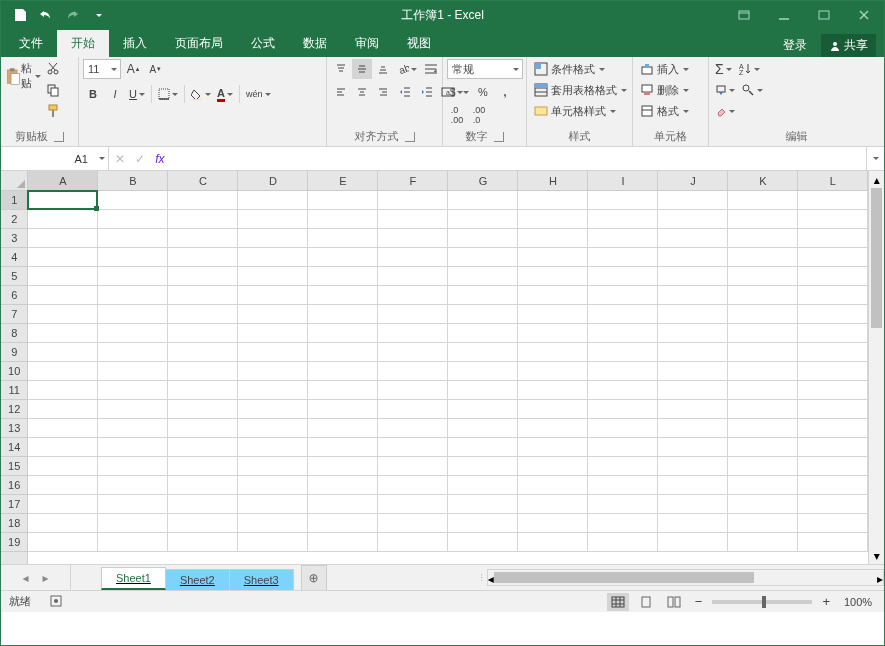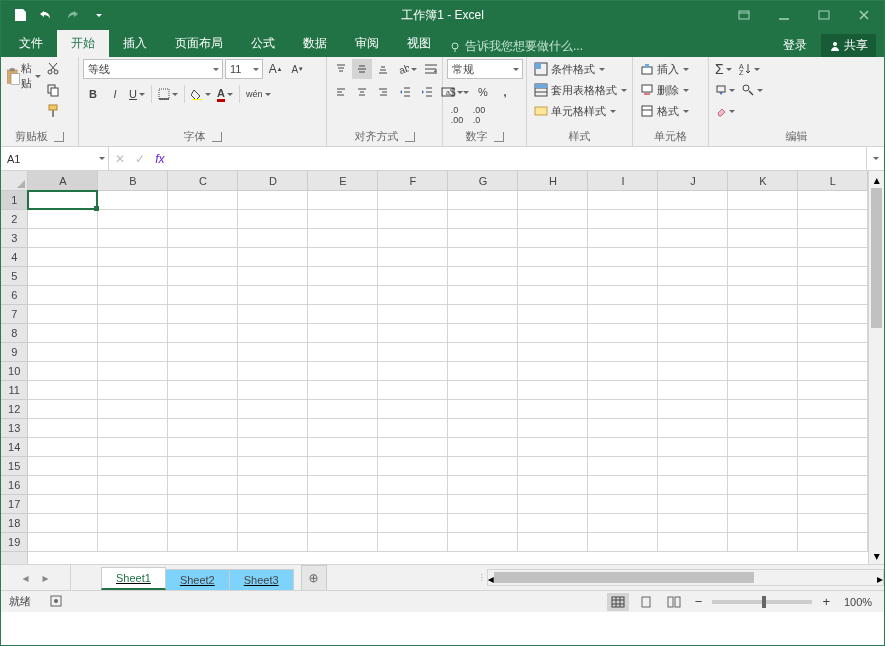--- a/index.html
+++ b/index.html
@@ -37,21 +37,21 @@
 .combo-arrow { width: 14px; display: flex; justify-content: center; }
 .btn-row { display: flex; align-items: center; gap: 2px; }
 .rb-btn { min-width: 20px; height: 20px; display: flex; align-items: center; justify-content: center; cursor: pointer; padding: 0 2px; font-size: 11px; color: #444; gap: 1px; }
 .rb-btn.active { background: #d4d4d4; }
 .arrow-dn { width: 0; height: 0; border-left: 3px solid transparent; border-right: 3px solid transparent; border-top: 3px solid #666; margin-left: 1px; }
 .vsep { width: 1px; height: 18px; background: #d4d4d4; margin: 0 2px; }
 .align-grid { display: grid; grid-template-columns: repeat(3, 20px); gap: 1px; }
 .wide-btn { height: 20px; display: flex; align-items: center; gap: 3px; padding: 0 3px; cursor: pointer; font-size: 11px; color: #444; white-space: nowrap; }
 .namebox-row { height: 24px; border-bottom: 1px solid #d4d4d4; display: flex; align-items: stretch; background: #fff; }
 .namebox { width: 108px; border-right: 1px solid #d4d4d4; display: flex; align-items: center; }
-.namebox-text { flex: 1; padding: 0 6px; font-size: 11px; color: #333; }
+.namebox-text { flex: 1; padding: 0 6px; font-size: 11px; color: #333; text-align: right; }
 .fx-btns { display: flex; align-items: center; padding: 0 6px; gap: 10px; color: #bbb; }
 .fx-btn { cursor: pointer; }
 .formula-bar { flex: 1; display: flex; align-items: center; padding: 0 4px; }
 .formula-expand { width: 18px; display: flex; align-items: center; justify-content: center; border-left: 1px solid #d4d4d4; cursor: pointer; }
 .grid-area { height: 393px; display: flex; background: #fff; }
 .rowhdr-col { width: 30px; background: #e6e6e6; border-right: 1px solid #ccc; }
 .corner { height: 20px; border-bottom: 1px solid #ccc; background: #e6e6e6; position: relative; cursor: pointer; }
 .corner::after { content: ""; position: absolute; right: 2px; bottom: 2px; width: 0; height: 0; border-left: 8px solid transparent; border-bottom: 8px solid #b0b0b0; }
 .rowhdr { height: 19px; border-bottom: 1px solid #ccc; display: flex; align-items: center; justify-content: center; font-size: 11px; color: #444; cursor: pointer; }
 .rowhdr.active { background: #d4d4d4; }
@@ -144,28 +144,20 @@
   <div id="menubar-tabs" style="display:flex">
       <div class="menubar-tab">文件</div>
       <div class="menubar-tab active">开始</div>
       <div class="menubar-tab">插入</div>
       <div class="menubar-tab">页面布局</div>
       <div class="menubar-tab">公式</div>
       <div class="menubar-tab">数据</div>
       <div class="menubar-tab">审阅</div>
       <div class="menubar-tab">视图</div>
     </div>
-  <div class="tellme">
-    <svg width="12" height="12" viewBox="0 0 12 12">
-        <circle cx="6" cy="5" r="3" fill="none" stroke="#c4e3d3"></circle>
-        <line x1="5" y1="8" x2="7" y2="8" stroke="#c4e3d3"></line>
-        <line x1="5" y1="10" x2="7" y2="10" stroke="#c4e3d3"></line>
-      </svg>
-    <span>告诉我您想要做什么...</span>
-  </div>
   <div class="menubar-right">
     <div class="login">登录</div>
     <div class="share-btn">
       <svg width="12" height="12" viewBox="0 0 12 12">
           <circle cx="6" cy="4" r="2" fill="#fff"></circle>
           <path d="M2 11c0-2 2-4 4-4s4 2 4 4z" fill="#fff"></path>
         </svg>
       <span>共享</span>
     </div>
   </div>
@@ -209,26 +201,20 @@
     </div>
     <div class="ribbon-group-label">
         <span>剪贴板</span>
         <span class="dialog-launcher"></span>
       </div>
   </div>
 
   <div class="ribbon-group" style="width:248px">
     <div class="group-body" style="flex-direction:column;gap:3px">
       <div class="font-row">
-        <div class="combo" style="width:140px">
-            <span class="combo-text">等线</span>
-            <span class="combo-arrow">
-              <div class="arrow-dn"></div>
-            </span>
-          </div>
         <div class="combo" style="width:38px">
             <span class="combo-text">11</span>
             <span class="combo-arrow">
               <div class="arrow-dn"></div>
             </span>
           </div>
         <div class="rb-btn" style="font-size:12px">A<sup style="font-size:7px">▴</sup></div>
         <div class="rb-btn" style="font-size:10px">A<sup style="font-size:7px">▾</sup></div>
       </div>
       <div class="btn-row">
@@ -262,24 +248,20 @@
             <span style="font-weight:bold;border-bottom:3px solid #c00000">A</span>
             <div class="arrow-dn"></div>
           </div>
         <div class="vsep"></div>
         <div class="rb-btn">
             <span style="font-size:9px">wén</span>
             <div class="arrow-dn"></div>
           </div>
       </div>
     </div>
-    <div class="ribbon-group-label">
-        <span>字体</span>
-        <span class="dialog-launcher"></span>
-      </div>
   </div>
 
   <div class="ribbon-group" style="width:116px">
     <div class="group-body" style="flex-direction:column;gap:3px">
       <div class="btn-row">
         <div class="align-grid">
           <div class="rb-btn">
               <svg width="12" height="12">
                 <line x1="2" y1="2" x2="10" y2="2" stroke="#444"></line>
                 <line x1="3" y1="5" x2="9" y2="5" stroke="#444"></line>

